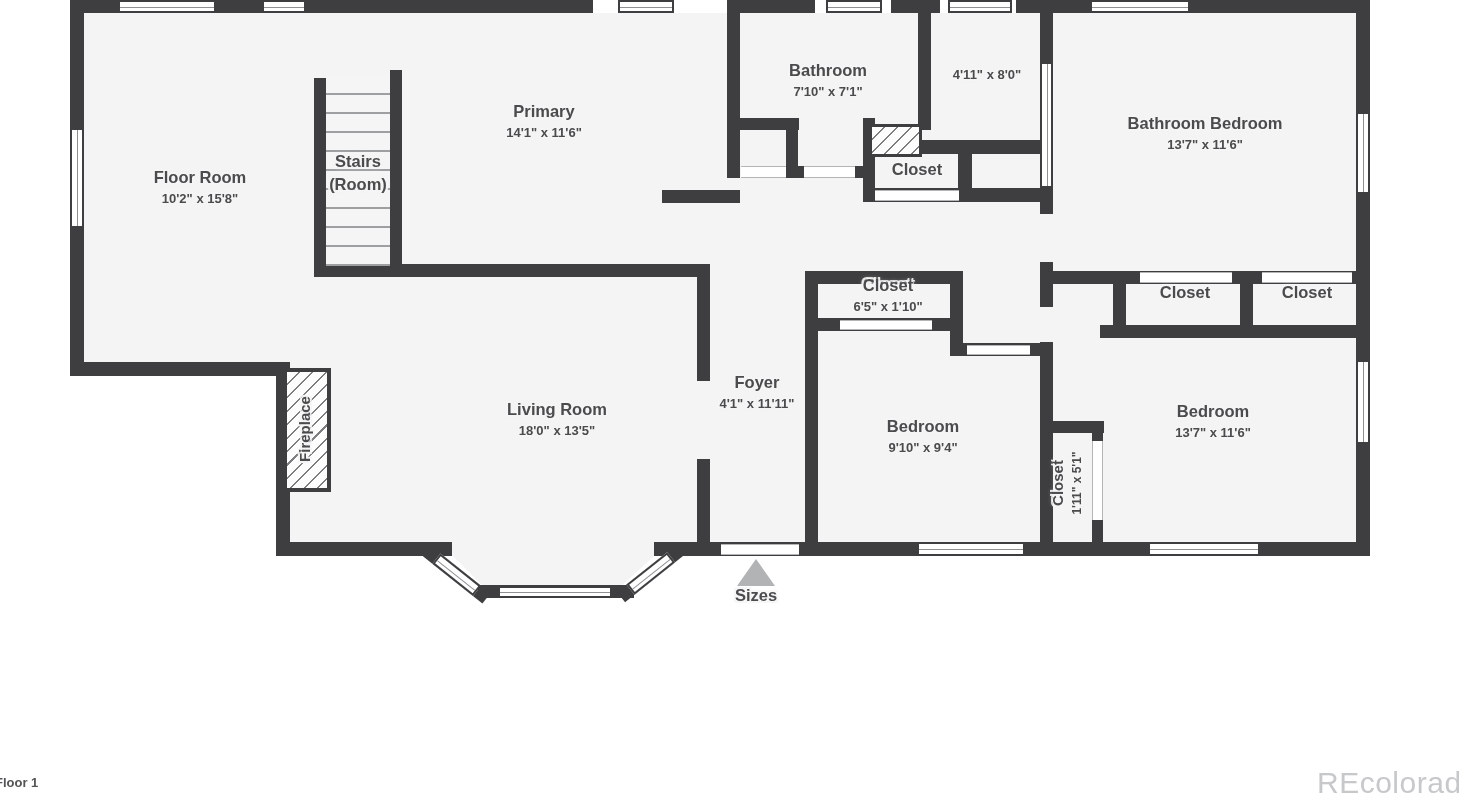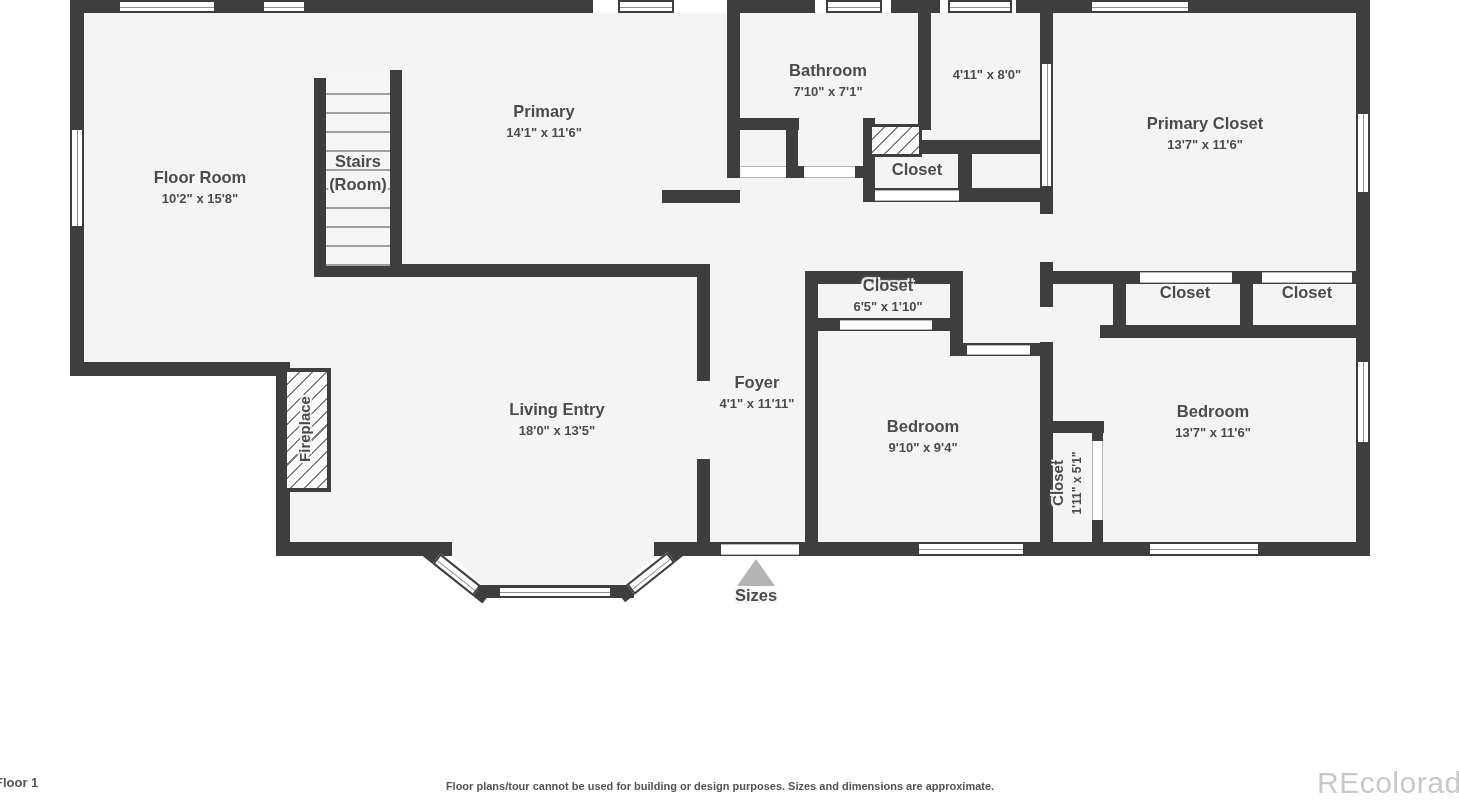--- a/index.html
+++ b/index.html
@@ -136,38 +136,38 @@
     <div class="rname">Stairs (Room)</div>
   </div>
   <div class="lbl" style="left:828px;top:80px;">
     <div class="rname">Bathroom</div>
     <div class="rdims">7'10" x 7'1"</div>
   </div>
   <div class="lbl wrap" style="left:987px;top:75px;width:120px;">
     <div class="rdims">4'11" x 8'0"</div>
   </div>
   <div class="lbl" style="left:1205px;top:133px;">
-    <div class="rname">Primary Closet</div>
+    <div class="rname">Bathroom Bedroom</div>
     <div class="rdims">13'7" x 11'6"</div>
   </div>
   <div class="lbl" style="left:917px;top:170px;">
     <div class="rname">Closet</div>
   </div>
   <div class="lbl" style="left:888px;top:295px;">
     <div class="rname">Closet</div>
     <div class="rdims">6'5" x 1'10"</div>
   </div>
   <div class="lbl" style="left:1185px;top:293px;">
     <div class="rname">Closet</div>
   </div>
   <div class="lbl" style="left:1307px;top:293px;">
     <div class="rname">Closet</div>
   </div>
   <div class="lbl" style="left:557px;top:419px;">
-    <div class="rname">Living Entry</div>
+    <div class="rname">Living Room</div>
     <div class="rdims">18'0" x 13'5"</div>
   </div>
   <div class="lbl" style="left:757px;top:392px;">
     <div class="rname">Foyer</div>
     <div class="rdims">4'1" x 11'11"</div>
   </div>
   <div class="lbl" style="left:923px;top:436px;">
     <div class="rname">Bedroom</div>
     <div class="rdims">9'10" x 9'4"</div>
   </div>
@@ -180,16 +180,15 @@
     <div class="rdims" style="font-size:12px;">1'11" x 5'1"</div>
   </div>
   <div class="lbl vert" style="left:304px;top:429px;">
     <div class="rname" style="font-size:15px;">Fireplace</div>
   </div>
   <div class="lbl" style="left:756px;top:596px;">
     <div class="rname">Sizes</div>
   </div>
 
   <div class="footer-floor" style="left:-5px;top:775px;">Floor 1</div>
-  <div class="footer-disc" style="left:720px;top:780px;">Floor plans/tour cannot be used for building or design purposes. Sizes and dimensions are approximate.</div>
   <div class="watermark" style="left:1317px;top:766px;">REcolorado</div>
 
 </div>
 
 </body></html>

